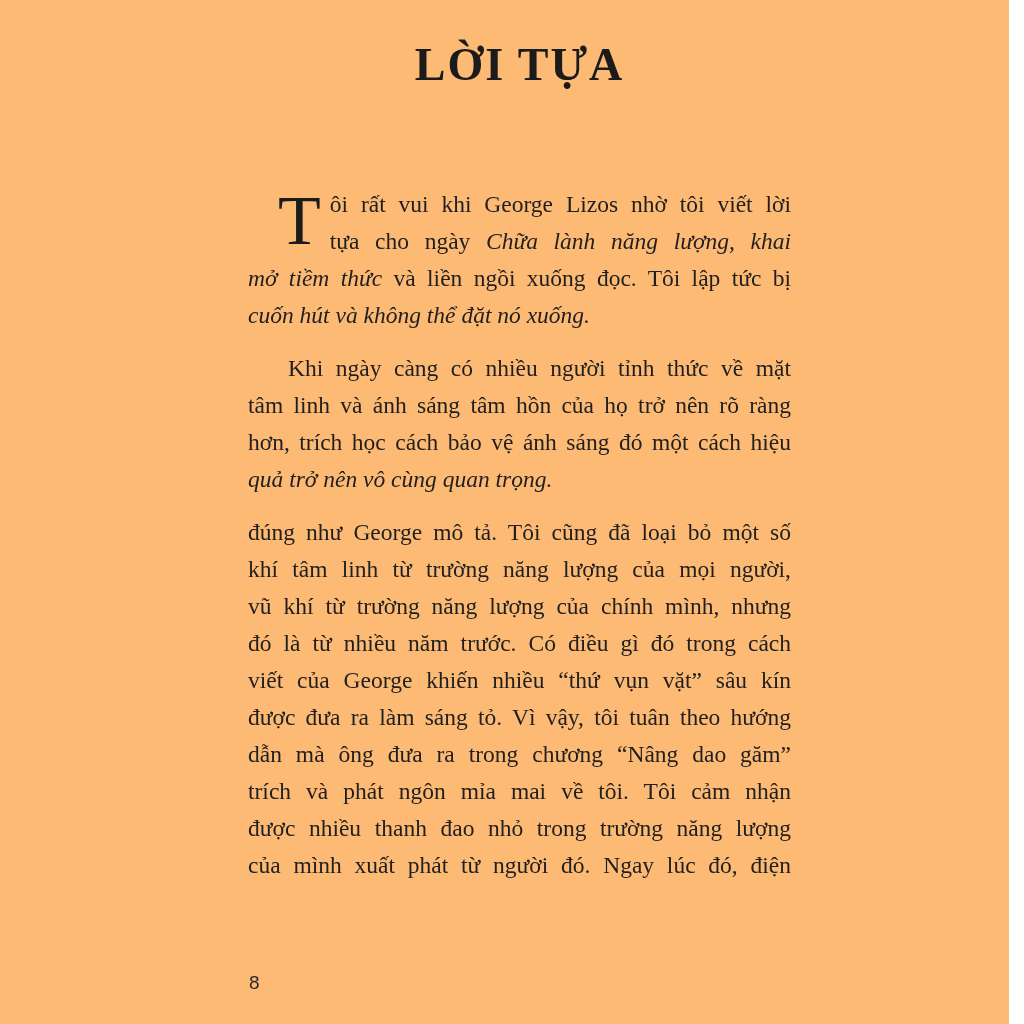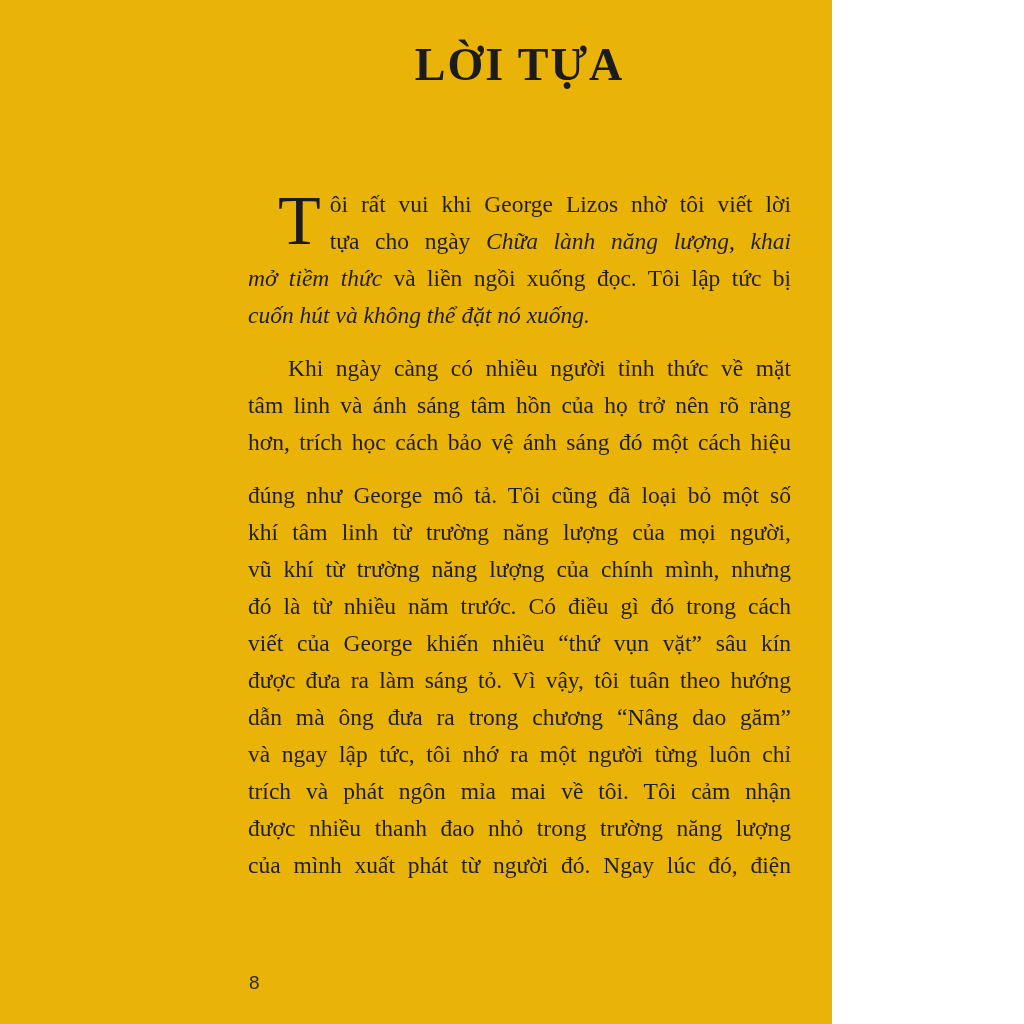--- a/index.html
+++ b/index.html
@@ -4,22 +4,22 @@
 <style>
   * { margin: 0; padding: 0; box-sizing: border-box; }
   html, body { background: #ffffff; }
   body {
     width: 1024px; height: 1024px;
     font-family: "Liberation Serif", serif;
     overflow: hidden;
   }
   .page {
     position: relative;
-    width: 832px; height: 1024px;
-    background: #eab308;
+    width: 1009px; height: 1024px;
+    background: #fdba74;
     color: #1f1f1f;
   }
   .chapter-title {
     position: absolute;
     top: 38px; left: 248px; width: 543px;
     text-align: center;
     font-size: 46px;
     font-weight: 700;
     letter-spacing: 2px;
     color: #1b1b1b;
@@ -70,30 +70,30 @@
         <span class="dropcap">T</span>
         <div class="line"><span>ôi rất vui khi George Lizos nhờ tôi viết lời</span></div>
         <div class="line"><span>tựa cho ngày </span><em>Chữa lành năng lượng, khai</em></div>
         <div class="line"><em>mở tiềm thức</em><span> và liền ngồi xuống đọc. Tôi lập tức bị</span></div>
         <div class="line last"><span>cuốn hút và không thể đặt nó xuống.</span></div>
       </div>
       <div class="para">
         <div class="line indent"><span>Khi ngày càng có nhiều người tỉnh thức về mặt</span></div>
         <div class="line"><span>tâm linh và ánh sáng tâm hồn của họ trở nên rõ ràng</span></div>
         <div class="line"><span>hơn, trích học cách bảo vệ ánh sáng đó một cách hiệu</span></div>
+        <div class="line last"><span>quả trở nên vô cùng quan trọng.</span></div>
       </div>
       <div class="para">
         <div class="line"><span>đúng như George mô tả. Tôi cũng đã loại bỏ một số</span></div>
         <div class="line"><span>khí tâm linh từ trường năng lượng của mọi người,</span></div>
         <div class="line"><span>vũ khí từ trường năng lượng của chính mình, nhưng</span></div>
         <div class="line"><span>đó là từ nhiều năm trước. Có điều gì đó trong cách</span></div>
         <div class="line"><span>viết của George khiến nhiều “thứ vụn vặt” sâu kín</span></div>
         <div class="line"><span>được đưa ra làm sáng tỏ. Vì vậy, tôi tuân theo hướng</span></div>
         <div class="line"><span>dẫn mà ông đưa ra trong chương “Nâng dao găm”</span></div>
-        <div class="line"><span>và ngay lập tức, tôi nhớ ra một người từng luôn chỉ</span></div>
         <div class="line"><span>trích và phát ngôn mỉa mai về tôi. Tôi cảm nhận</span></div>
         <div class="line"><span>được nhiều thanh đao nhỏ trong trường năng lượng</span></div>
         <div class="line"><span>của mình xuất phát từ người đó. Ngay lúc đó, điện</span></div>
       </div>
     </div>
 
   <div class="page-number">8</div>
 </div>
 
 </body></html>

